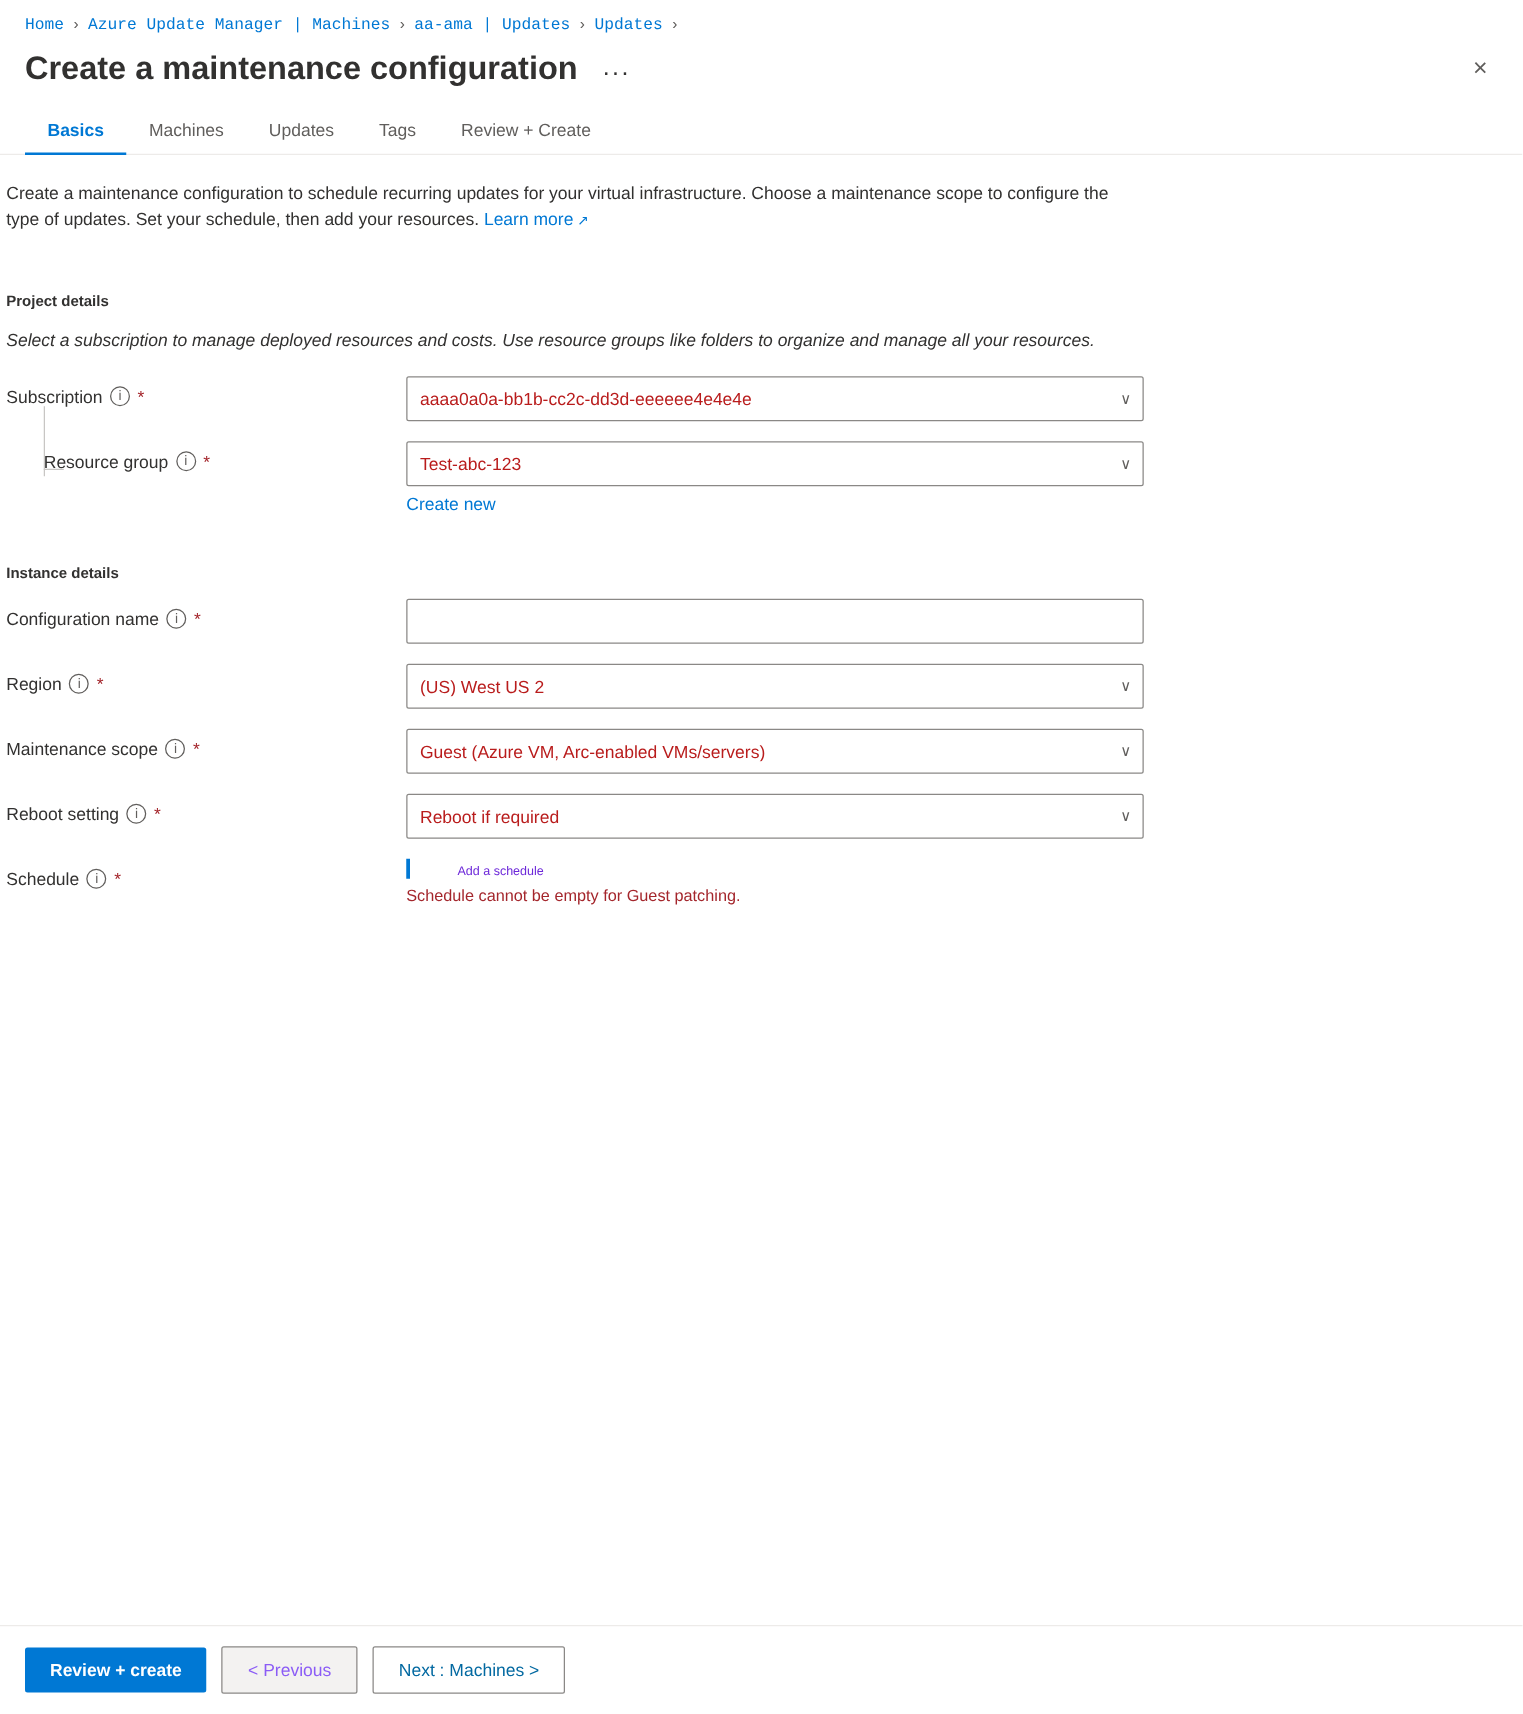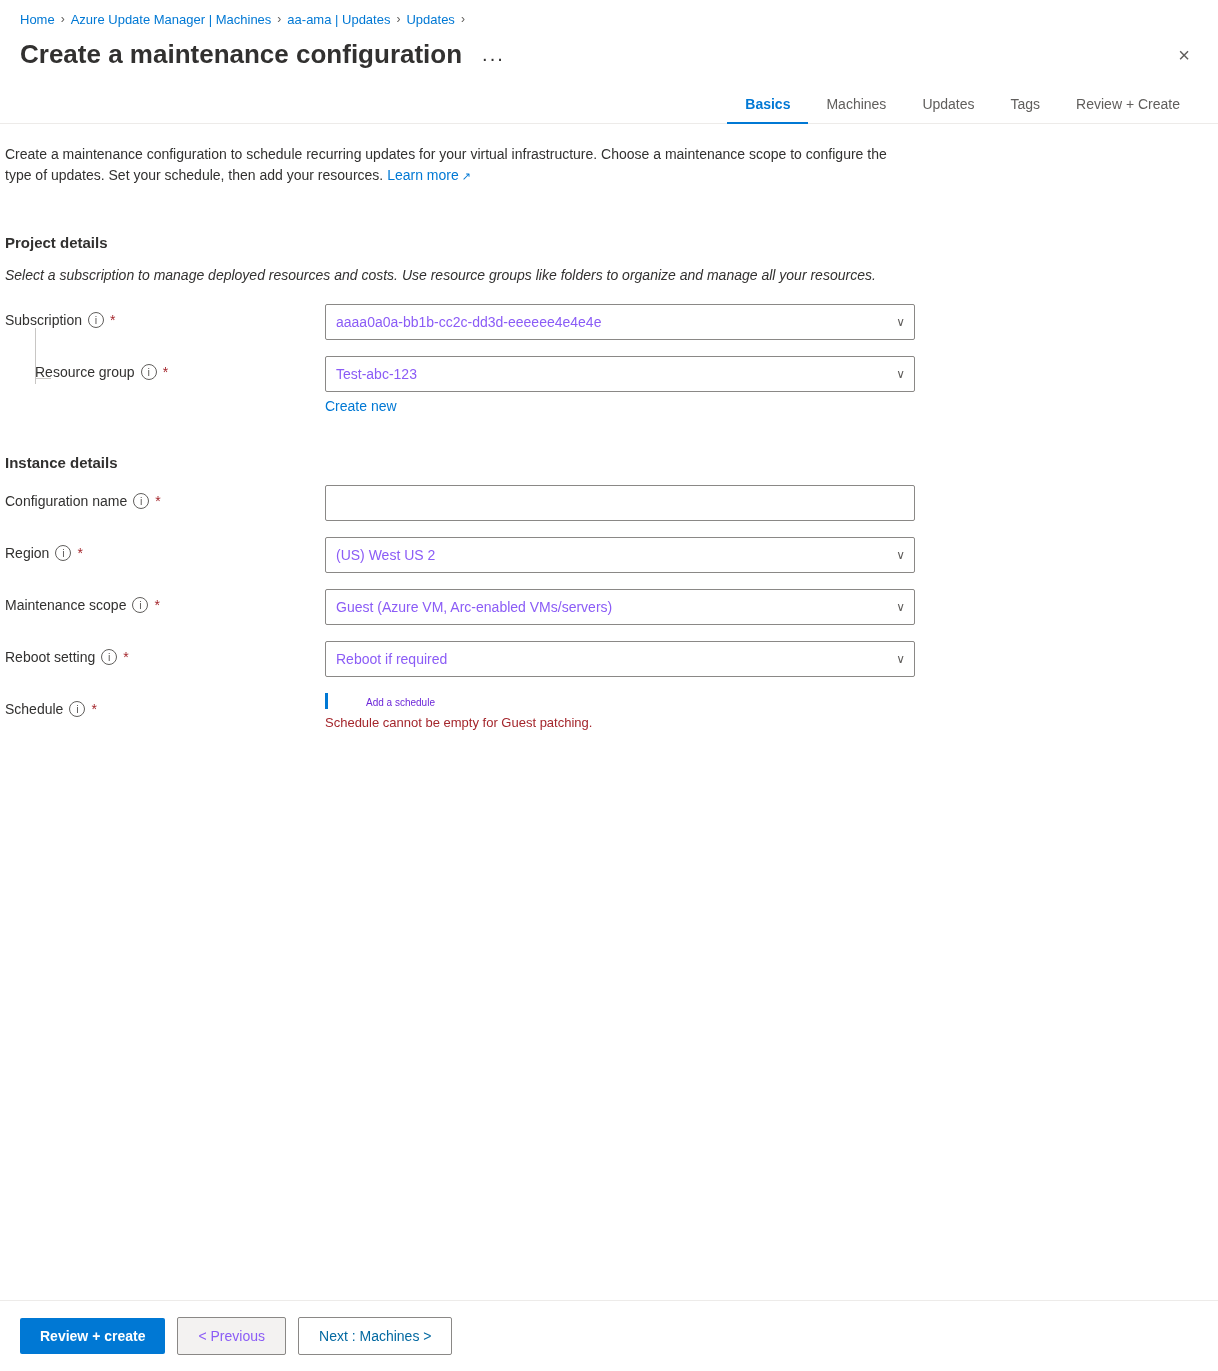--- a/index.html
+++ b/index.html
@@ -6,25 +6,26 @@
     body {
       font-family: 'Segoe UI', Arial, sans-serif;
       font-size: 14px;
       color: #323130;
       background: #fff;
       width: 1218px;
       min-height: 1371px;
     }
     .breadcrumb {
       display: flex;
-      align-items: flex-start;
+      align-items: flex-end;
       gap: 6px;
       padding: 12px 20px 8px 20px;
       font-size: 13px;
       color: #0078d4;
+      font-family: Liberation Mono, monospace;
     }
     .breadcrumb span { color: #605e5c; }
     .breadcrumb a { color: #0078d4; text-decoration: none; cursor: pointer; }
     .breadcrumb-sep { color: #605e5c; font-size: 12px; }
     .header-row {
       display: flex;
       align-items: center;
       justify-content: space-between;
       padding: 4px 20px 16px 20px;
     }
@@ -55,21 +56,20 @@
       border: none;
       padding: 4px 8px;
       line-height: 1;
     }
     .tabs {
       display: flex;
       gap: 0;
       padding: 0 20px;
       border-bottom: 1px solid #edebe9;
       margin-bottom: 20px;
-      justify-content: flex-end;
     }
     .tab {
       padding: 10px 18px;
       cursor: pointer;
       font-size: 14px;
       color: #605e5c;
       border-bottom: 2px solid transparent;
       margin-bottom: -1px;
       white-space: nowrap;
     }
@@ -91,21 +91,21 @@
     .learn-more {
       color: #0078d4;
       text-decoration: none;
       cursor: pointer;
     }
     .learn-more::after {
       content: ' ↗';
       font-size: 11px;
     }
     .section-title {
-      font-size: 15px;
+      font-size: 12px;
       font-weight: 600;
       color: #323130;
       margin-bottom: 14px;
     }
     .section-desc {
       font-size: 14px;
       color: #323130;
       max-width: 900px;
       line-height: 1.5;
       margin-bottom: 18px;
@@ -154,21 +154,21 @@
     .select-wrapper {
       position: relative;
       width: 100%;
     }
     .form-select {
       width: 100%;
       padding: 6px 36px 6px 10px;
       border: 1px solid #8a8886;
       border-radius: 2px;
       font-size: 14px;
-      color: #8b5cf6;
+      color: #b91c1c;
       background: #fff;
       appearance: none;
       cursor: pointer;
       height: 36px;
     }
     .select-arrow {
       position: absolute;
       right: 10px;
       top: 50%;
       transform: translateY(-50%);

